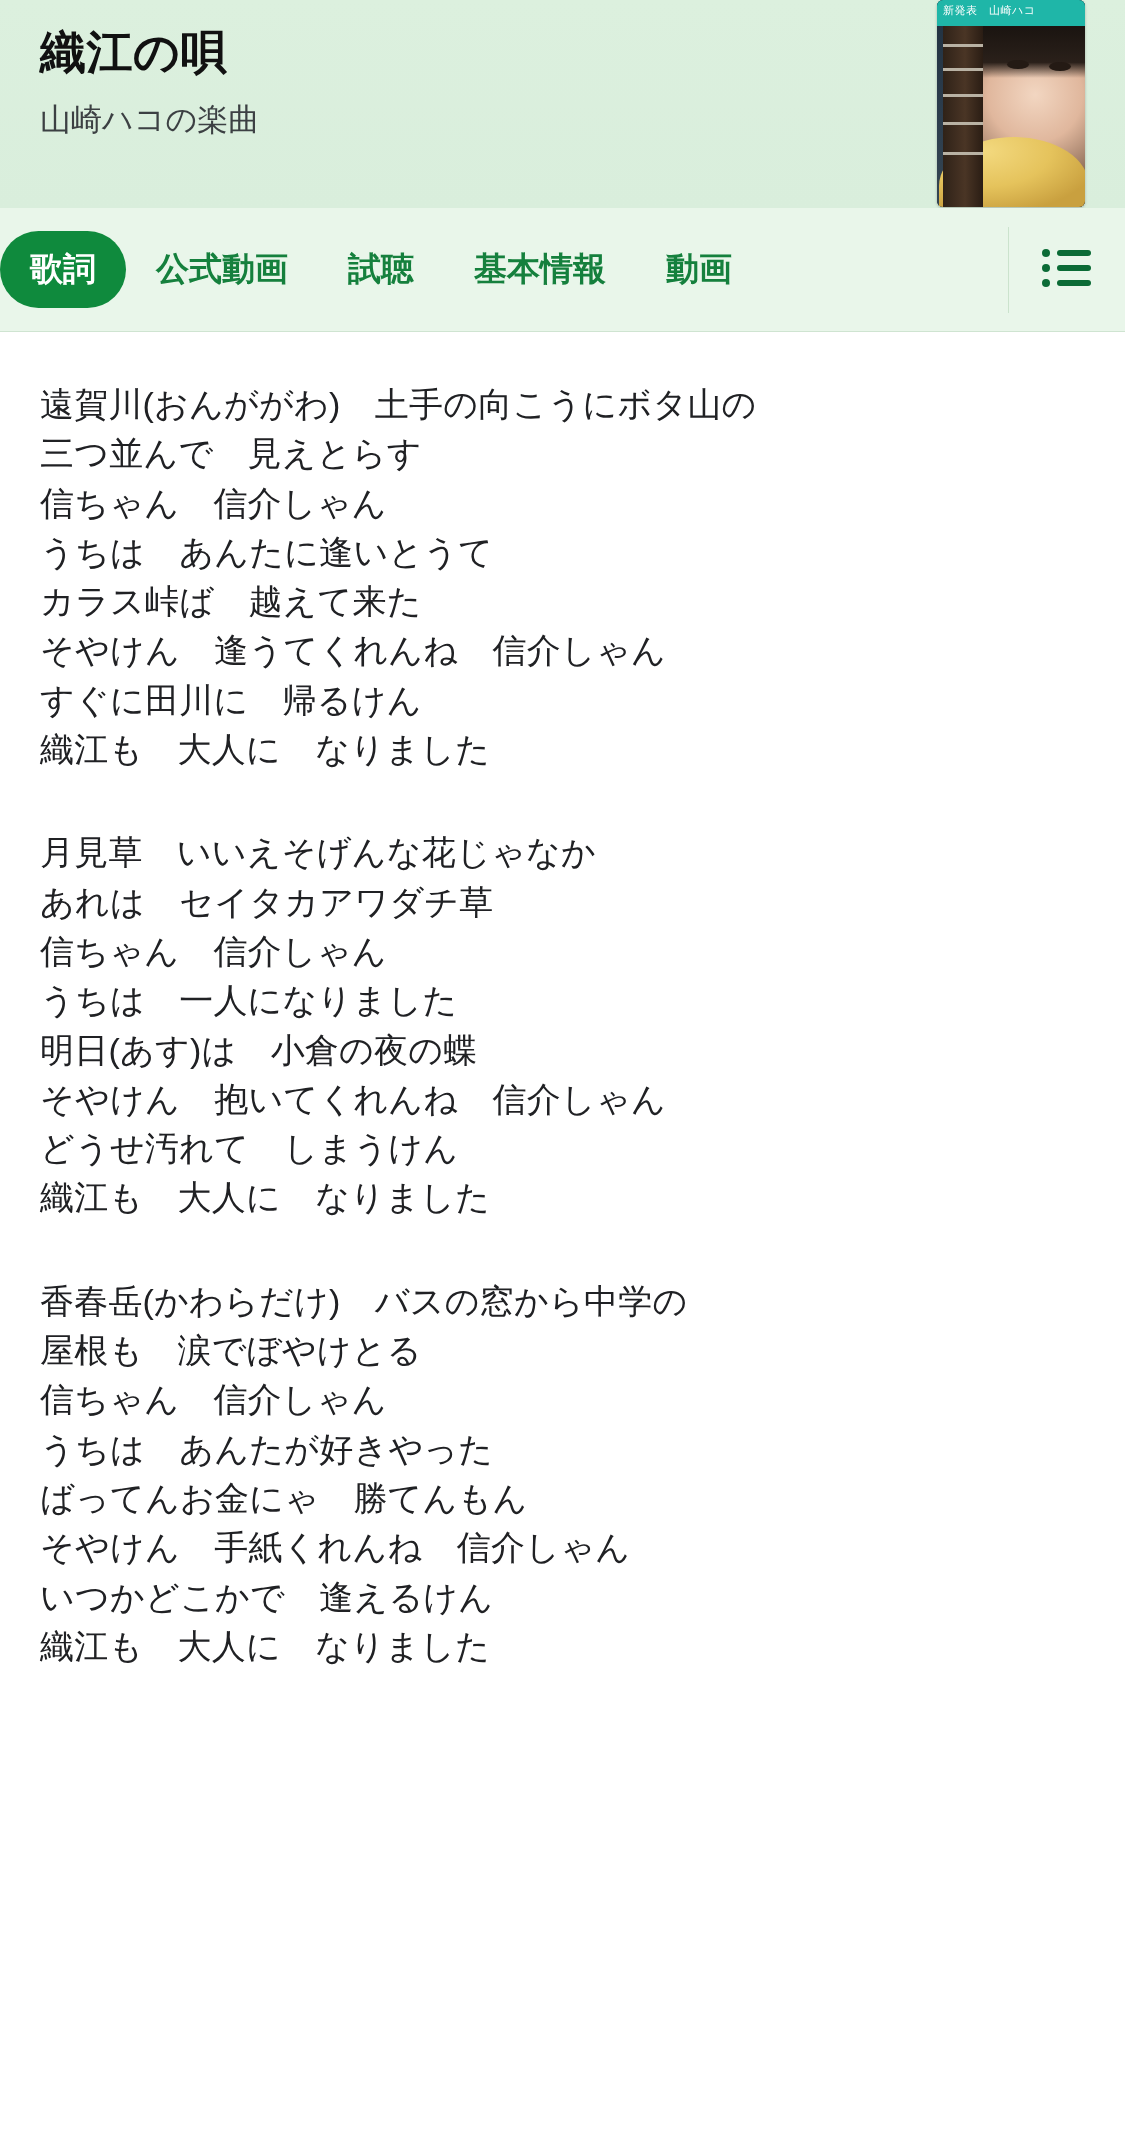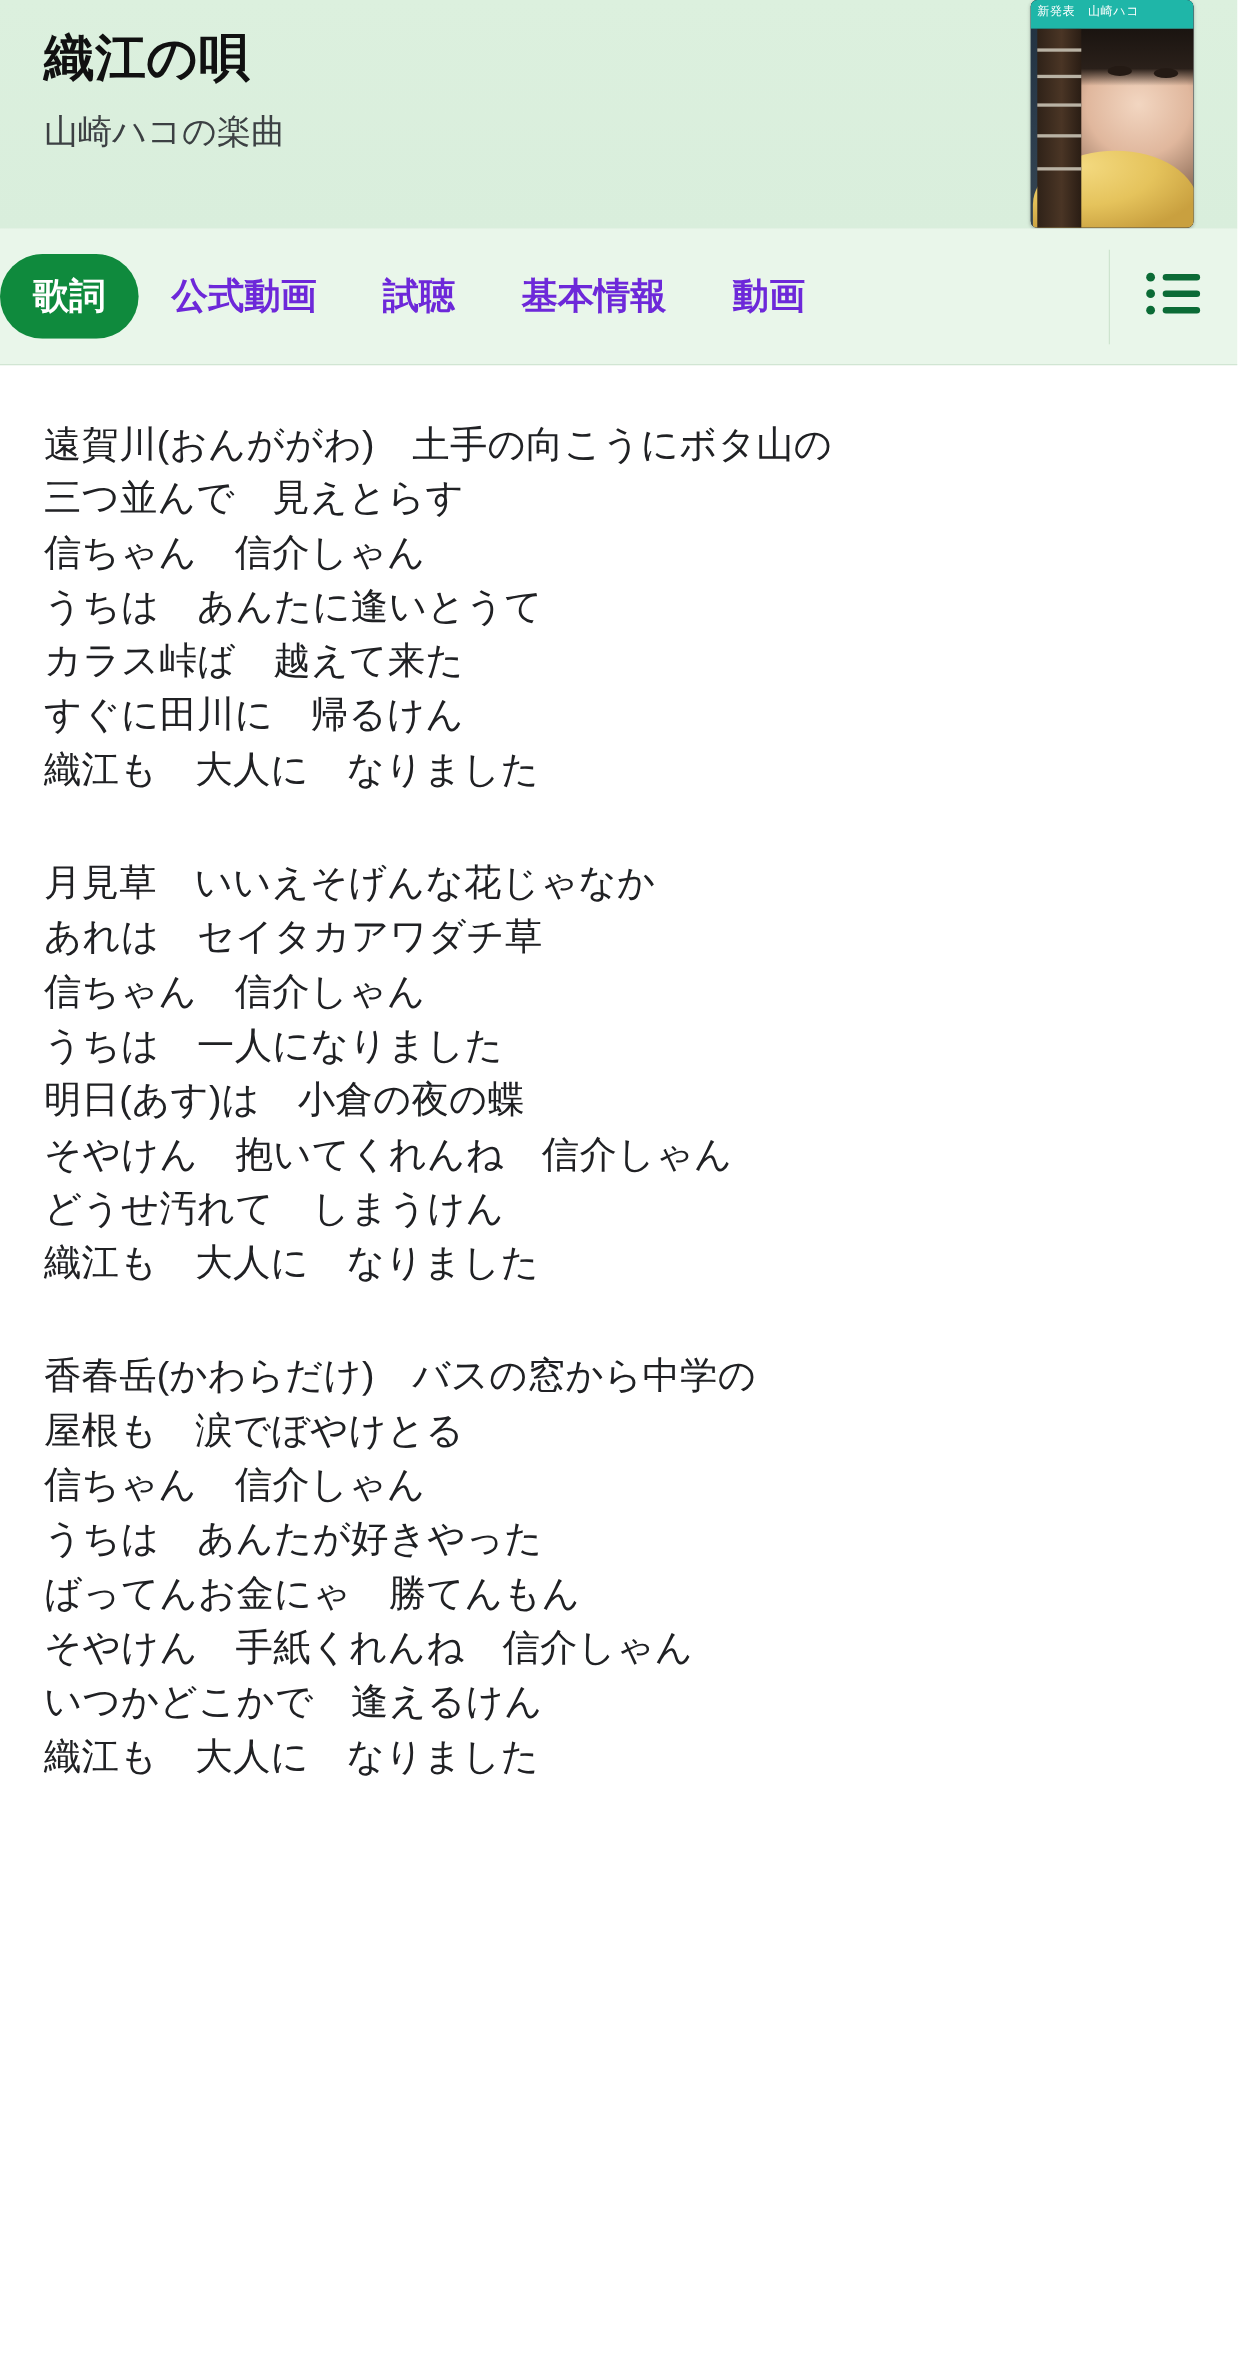--- a/index.html
+++ b/index.html
@@ -138,21 +138,21 @@
     display: flex;
     align-items: center;
     gap: 0px;
     flex: 1;
     min-width: 0;
     overflow: hidden;
   }
   .tab {
     font-size: 33px;
     font-weight: 700;
-    color: #6d28d9;
+    color: #15803d;
     padding: 16px 30px;
     white-space: nowrap;
     border-radius: 999px;
     cursor: pointer;
   }
   .tab.active {
     background: #0f8a3d;
     color: #ffffff;
   }
   .tab-divider {
@@ -239,20 +239,21 @@
 </div>
 
 <div class="lyrics">
 
   <div class="verse">
     <div class="lyric-line">遠賀川(おんががわ)　土手の向こうにボタ山の</div>
     <div class="lyric-line">三つ並んで　見えとらす</div>
     <div class="lyric-line">信ちゃん　信介しゃん</div>
     <div class="lyric-line">うちは　あんたに逢いとうて</div>
     <div class="lyric-line">カラス峠ば　越えて来た</div>
+    <div class="lyric-line">そやけん　逢うてくれんね　信介しゃん</div>
     <div class="lyric-line">すぐに田川に　帰るけん</div>
     <div class="lyric-line">織江も　大人に　なりました</div>
   </div>
 
   <div class="verse">
     <div class="lyric-line">月見草　いいえそげんな花じゃなか</div>
     <div class="lyric-line">あれは　セイタカアワダチ草</div>
     <div class="lyric-line">信ちゃん　信介しゃん</div>
     <div class="lyric-line">うちは　一人になりました</div>
     <div class="lyric-line">明日(あす)は　小倉の夜の蝶</div>

